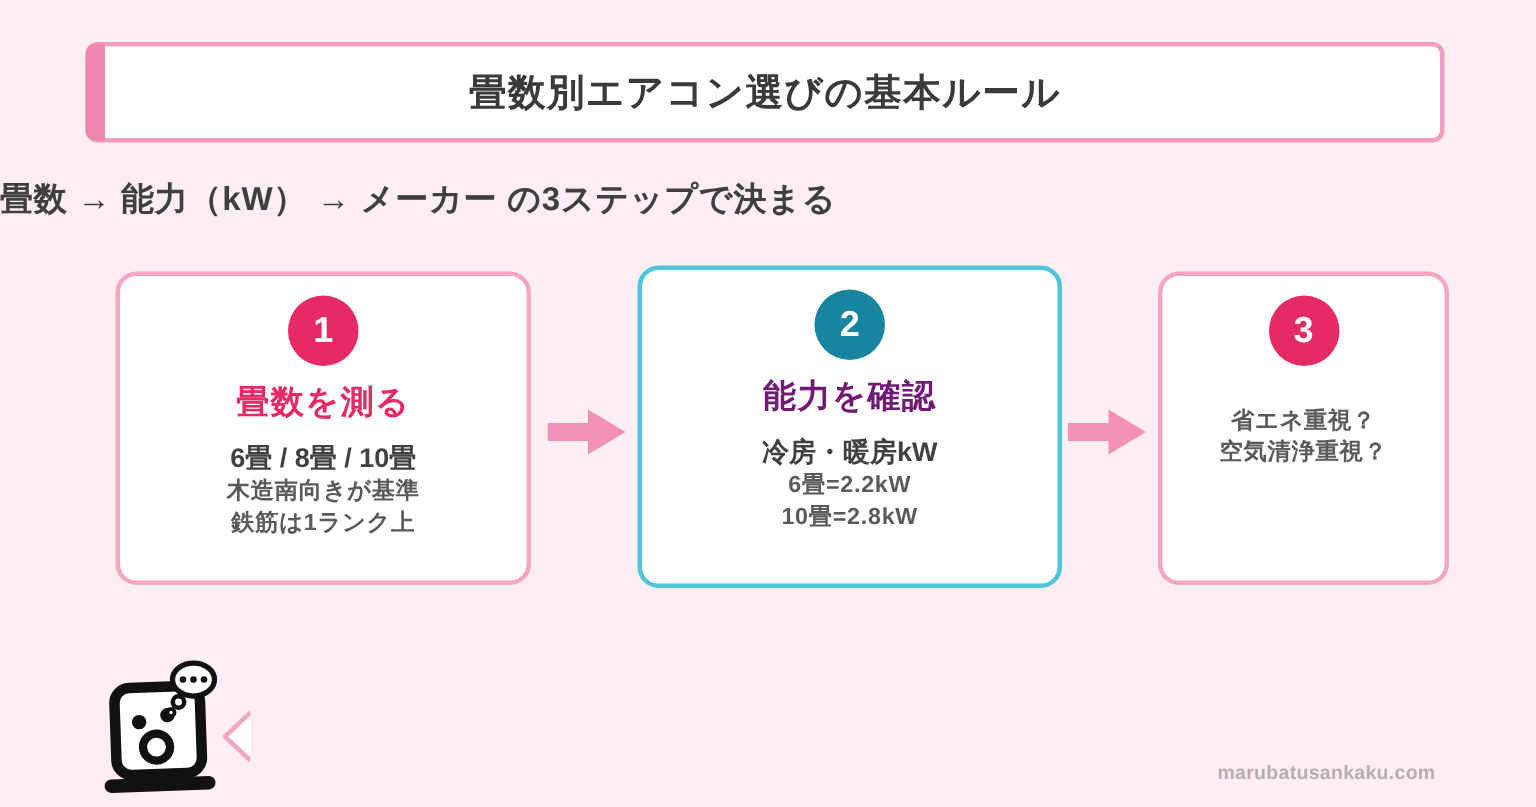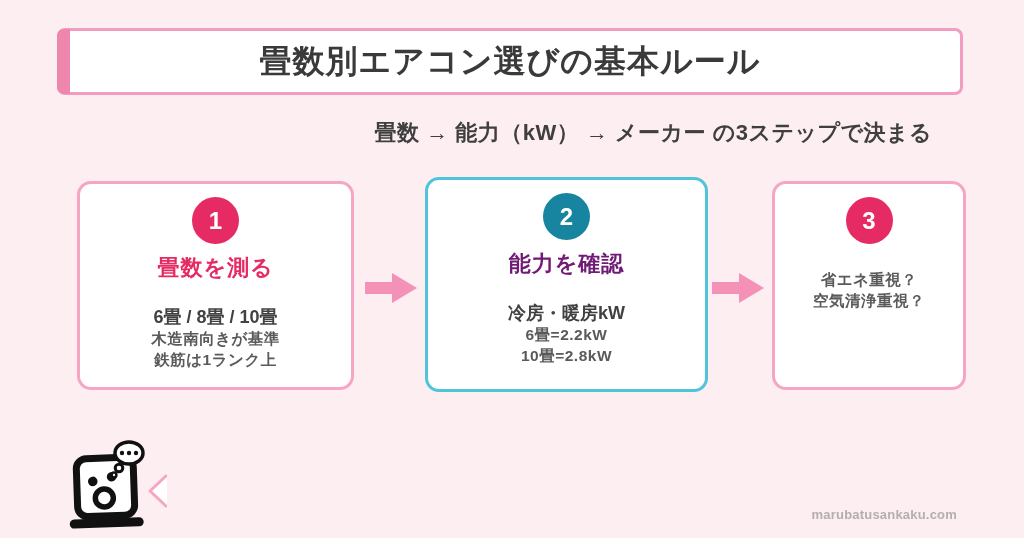--- a/index.html
+++ b/index.html
@@ -26,32 +26,32 @@
   }
   .header-accent {
     position: absolute;
     left: 57px; top: 29px;
     width: 13px; height: 65px;
     background: #ee86ad;
     border-radius: 7px 0 0 7px;
     z-index: 2;
   }
   .page-title {
-    font-size: 32px;
+    font-size: 25px;
     font-weight: bold;
     color: #3a3a3a;
     letter-spacing: 1px;
   }
 
   
   .subtitle {
     position: absolute;
     left: 0; top: 118px;
     width: 932px;
-    text-align: right;
+    text-align: left;
     font-size: 22px;
     font-weight: bold;
     color: #3f3f3f;
     letter-spacing: 0.5px;
   }
 
   
   .card {
     position: absolute;
     background: #ffffff;
@@ -83,21 +83,21 @@
     font-size: 22px;
     font-weight: bold;
     letter-spacing: 1px;
     text-align: right;
     line-height: 1.25;
   }
   .card-title.pink { color: #e62a63; }
   .card-title.teal { color: #701a75; }
 
   .card-highlight {
-    margin-top: 23px;
+    margin-top: 11px;
     font-size: 18px;
     font-weight: bold;
     color: #414141;
   }
   .card-line {
     font-size: 15.5px;
     font-weight: 600;
     color: #5a5a5a;
     letter-spacing: 0.5px;
   }

